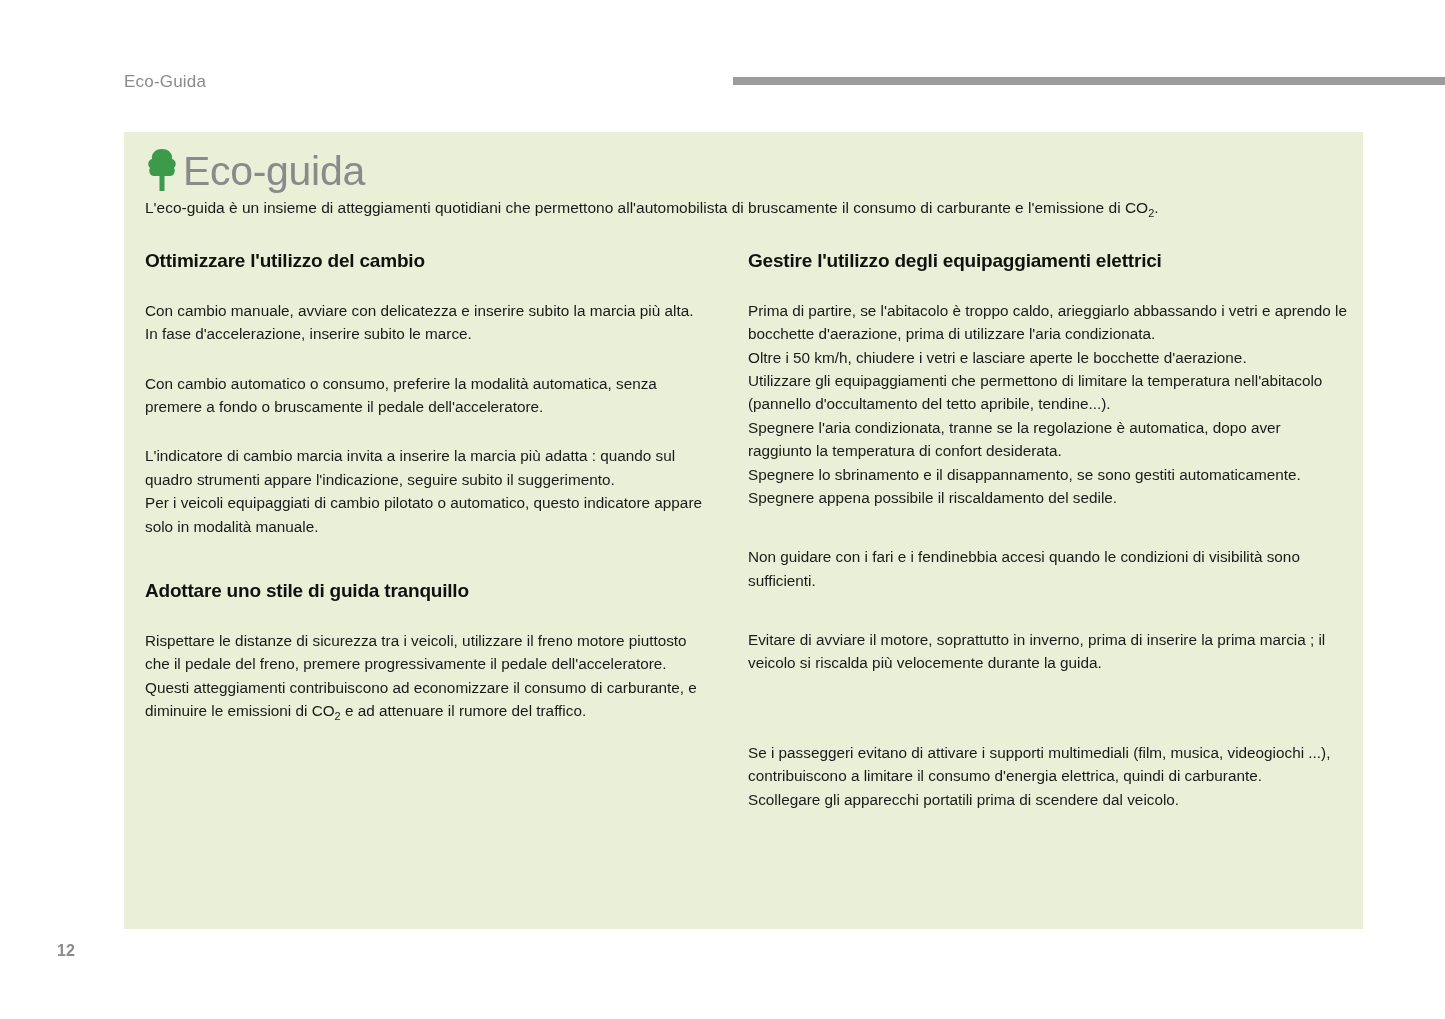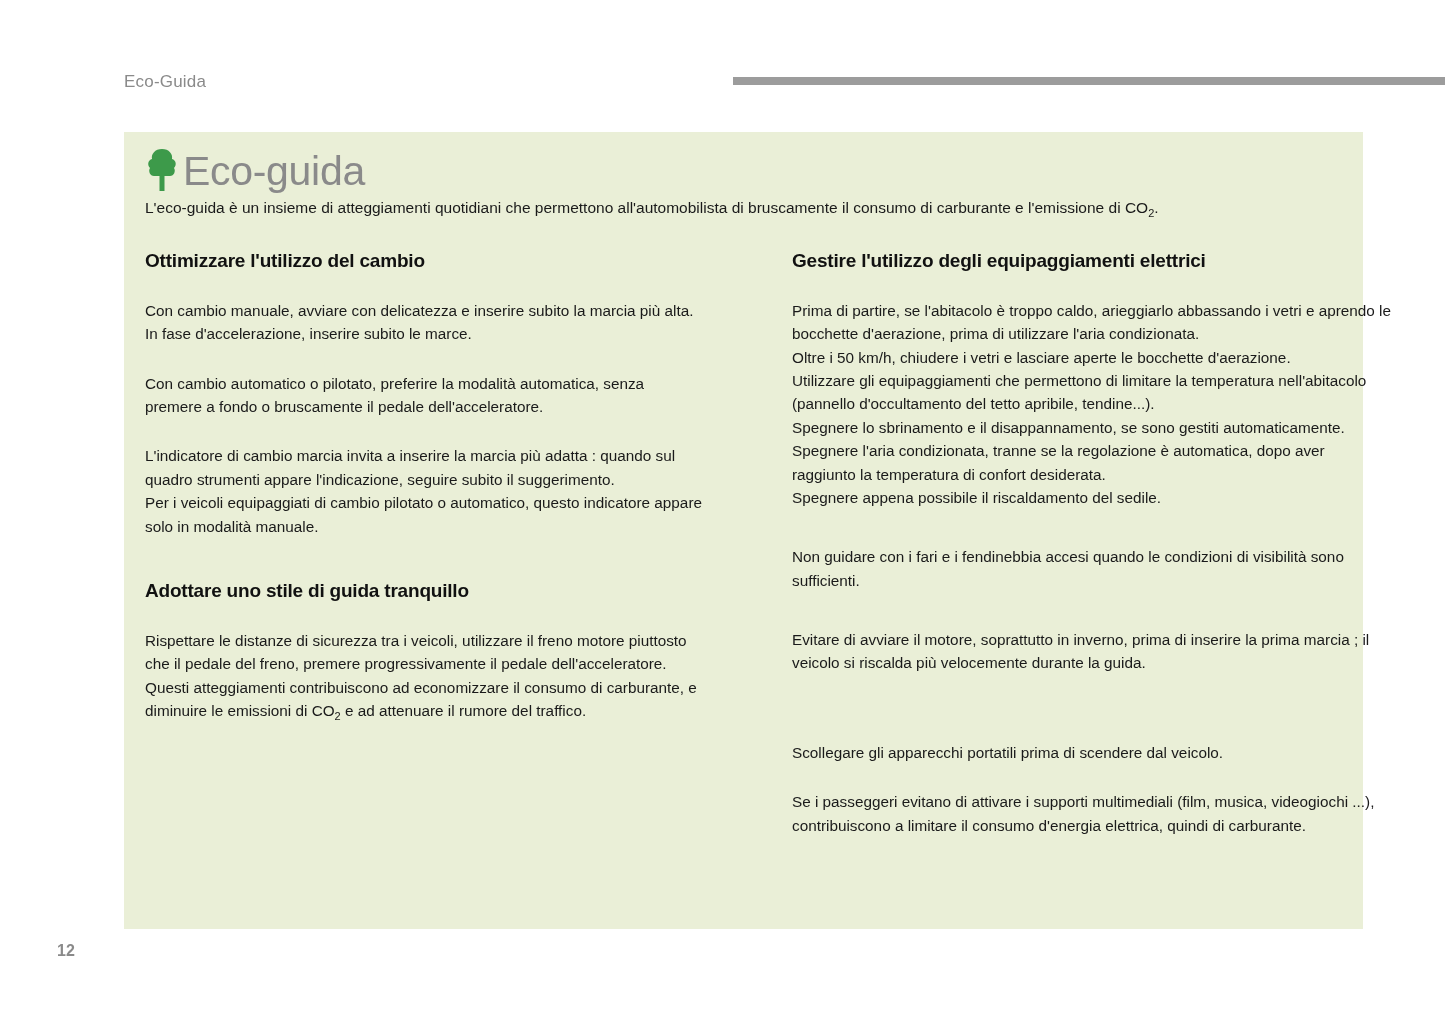--- a/index.html
+++ b/index.html
@@ -80,21 +80,21 @@
   .intro sub { font-size: 11px; }
   
   .col-left {
     position: absolute;
     left: 145px;
     top: 250px;
     width: 560px;
   }
   .col-right {
     position: absolute;
-    left: 792px;
+    left: 748px;
     top: 250px;
     width: 600px;
   }
   h2.sect {
     font-size: 19px;
     font-weight: bold;
     color: #111111;
     margin: 0 0 26px 0;
     line-height: 1.2;
     letter-spacing: -0.2px;
@@ -144,40 +144,40 @@
     <span class="doc-title">Eco-guida</span>
   </div>
 
   <div class="intro">
     <span>L'eco-guida è un insieme di atteggiamenti quotidiani che permettono all'automobilista di bruscamente il consumo di carburante e l'emissione di CO</span><sub>2</sub><span>.</span>
   </div>
 
   <div class="col-left">
     <h2 class="sect">Ottimizzare l'utilizzo del cambio</h2>
     <p class="body">Con cambio manuale, avviare con delicatezza e inserire subito la marcia più alta. In fase d'accelerazione, inserire subito le marce.</p>
-    <p class="body">Con cambio automatico o pilotato, preferire la modalità automatica, senza premere a fondo o bruscamente il pedale dell'acceleratore.</p>
+    <p class="body">Con cambio automatico o consumo, preferire la modalità automatica, senza premere a fondo o bruscamente il pedale dell'acceleratore.</p>
     <p class="body tight">L'indicatore di cambio marcia invita a inserire la marcia più adatta : quando sul quadro strumenti appare l'indicazione, seguire subito il suggerimento.</p>
     <p class="body">Per i veicoli equipaggiati di cambio pilotato o automatico, questo indicatore appare solo in modalità manuale.</p>
 
     <h2 class="sect second">Adottare uno stile di guida tranquillo</h2>
     <p class="body"><span>Rispettare le distanze di sicurezza tra i veicoli, utilizzare il freno motore piuttosto che il pedale del freno, premere progressivamente il pedale dell'acceleratore. Questi atteggiamenti contribuiscono ad economizzare il consumo di carburante, e diminuire le emissioni di CO</span><sub>2</sub><span> e ad attenuare il rumore del traffico.</span></p>
   </div>
 
   <div class="col-right">
     <h2 class="sect">Gestire l'utilizzo degli equipaggiamenti elettrici</h2>
     <p class="body tight">Prima di partire, se l'abitacolo è troppo caldo, arieggiarlo abbassando i vetri e aprendo le bocchette d'aerazione, prima di utilizzare l'aria condizionata.</p>
     <p class="body tight">Oltre i 50 km/h, chiudere i vetri e lasciare aperte le bocchette d'aerazione.</p>
     <p class="body tight">Utilizzare gli equipaggiamenti che permettono di limitare la temperatura nell'abitacolo (pannello d'occultamento del tetto apribile, tendine...).</p>
+    <p class="body tight">Spegnere l'aria condizionata, tranne se la regolazione è automatica, dopo aver raggiunto la temperatura di confort desiderata.</p>
     <p class="body tight">Spegnere lo sbrinamento e il disappannamento, se sono gestiti automaticamente.</p>
-    <p class="body tight">Spegnere l'aria condizionata, tranne se la regolazione è automatica, dopo aver raggiunto la temperatura di confort desiderata.</p>
     <p class="body">Spegnere appena possibile il riscaldamento del sedile.</p>
     <div class="gap-sm"></div>
     <p class="body">Non guidare con i fari e i fendinebbia accesi quando le condizioni di visibilità sono sufficienti.</p>
     <div class="gap-sm"></div>
     <p class="body">Evitare di avviare il motore, soprattutto in inverno, prima di inserire la prima marcia ; il veicolo si riscalda più velocemente durante la guida.</p>
     <div class="gap-lg"></div>
+    <p class="body tight">Se i passeggeri evitano di attivare i supporti multimediali (film, musica, videogiochi ...), contribuiscono a limitare il consumo d'energia elettrica, quindi di carburante.</p>
     <p class="body">Scollegare gli apparecchi portatili prima di scendere dal veicolo.</p>
-    <p class="body tight">Se i passeggeri evitano di attivare i supporti multimediali (film, musica, videogiochi ...), contribuiscono a limitare il consumo d'energia elettrica, quindi di carburante.</p>
   </div>
 
   <div class="page-num">12</div>
 
 </div>
 
 </body></html>

